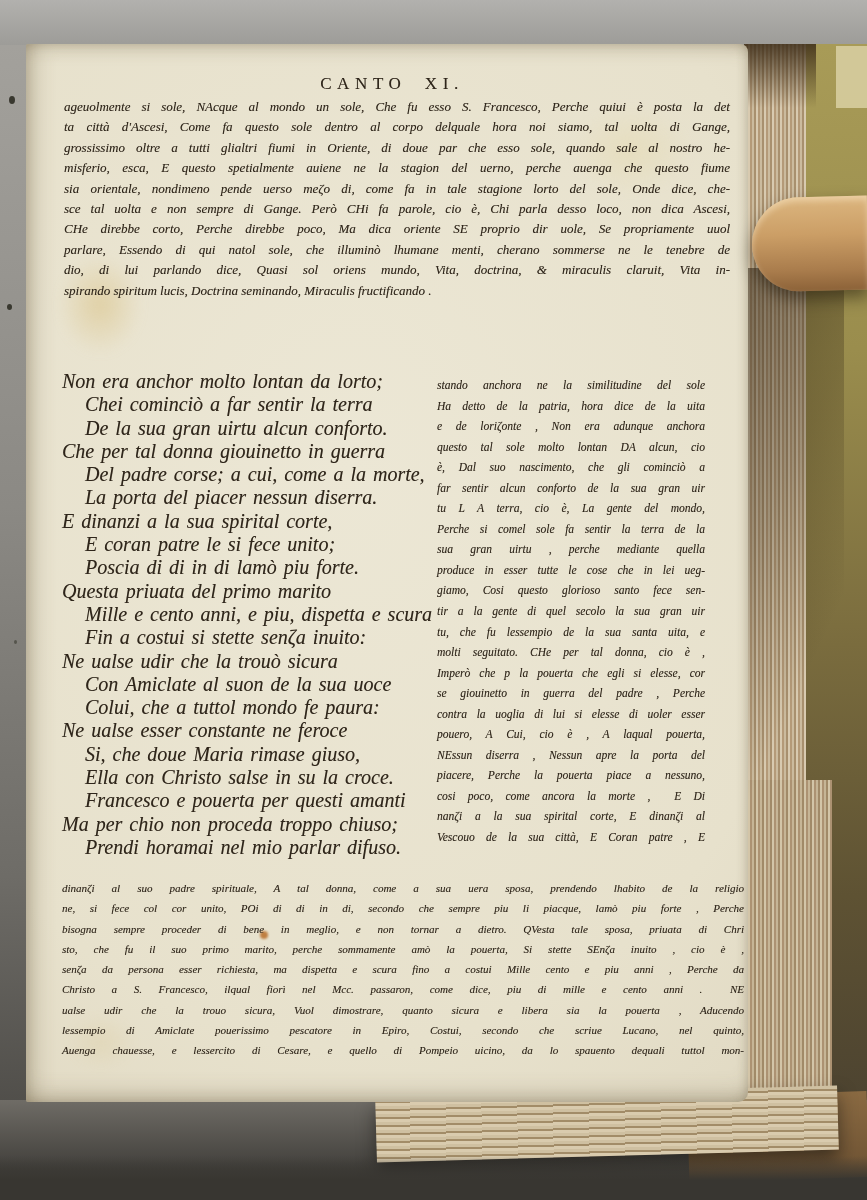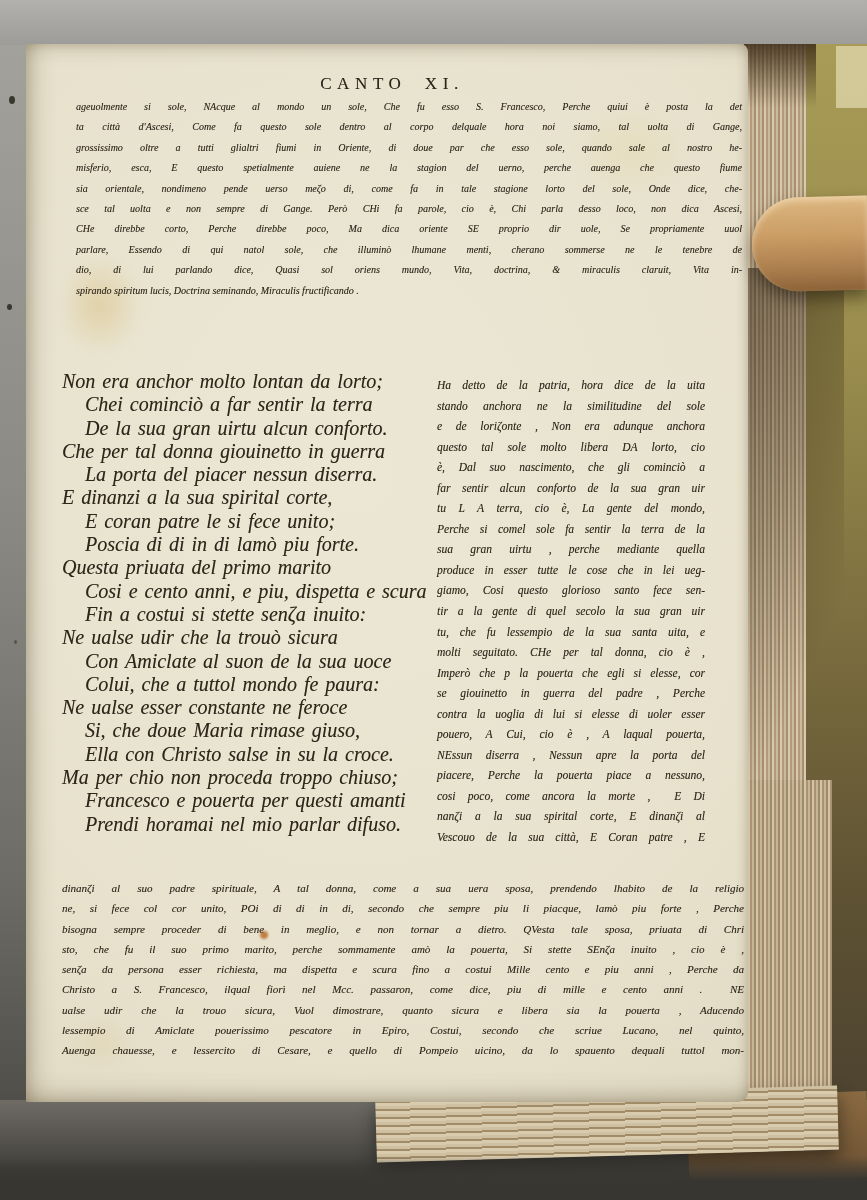--- a/index.html
+++ b/index.html
@@ -50,21 +50,21 @@
   .stain2{left:545px;top:62px;width:120px;height:90px;background:radial-gradient(closest-side,#e3d6a6,rgba(227,214,166,0));opacity:.4;}
   .stain3{left:234px;top:887px;width:8px;height:8px;background:#b96f2a;filter:blur(1px);opacity:.85;}
   .stain4{left:40px;top:970px;width:70px;height:56px;background:radial-gradient(closest-side,#d9c795,rgba(217,199,149,0));opacity:.3;}
   
   .ink{color:#2e251a;text-shadow:.2px .2px 0 rgba(46,37,26,.35);}
   .header{position:absolute;left:246px;top:30px;width:240px;text-align:center;
           font-size:17px;letter-spacing:.33em;word-spacing:.5em;font-style:normal;}
   .para{position:absolute;font-style:italic;}
   .para .line{text-align:justify;text-align-last:justify;}
   .para.natural-last .line:last-child{text-align-last:left;}
-  .toppara{left:50px;top:53px;width:666px;font-size:10px;line-height:20.4px;}
+  .toppara{left:38px;top:53px;width:666px;font-size:13px;line-height:20.4px;}
   .bottompara{left:36px;top:834px;width:682px;font-size:11px;line-height:20.3px;}
   .verse{position:absolute;left:36px;top:326px;width:362px;font-style:italic;
          font-size:20px;line-height:23.3px;word-spacing:2px;}
   .verse .line{white-space:nowrap;}
   .verse .line.indent{padding-left:23px;}
   .commcol{left:411px;top:331px;width:268px;font-size:11.5px;line-height:20.55px;}
 </style>
 </head>
 <body>
 
@@ -106,43 +106,44 @@
         <div class="line">parlare, Essendo di qui natol sole, che illuminò lhumane menti, cherano sommerse ne le tenebre de</div>
         <div class="line">dio, di lui parlando dice, Quasi sol oriens mundo, Vita, doctrina, &amp; miraculis claruit, Vita in-</div>
         <div class="line">spirando spiritum lucis, Doctrina seminando, Miraculis fructificando .</div>
       </div>
 
     <div class="verse ink">
         <div class="line">Non era anchor molto lontan da lorto;</div>
         <div class="line indent">Chei cominciò a far sentir la terra</div>
         <div class="line indent">De la sua gran uirtu alcun conforto.</div>
         <div class="line">Che per tal donna giouinetto in guerra</div>
+        <div class="line indent">Del padre corse; a cui, come a la morte,</div>
         <div class="line indent">La porta del piacer nessun diserra.</div>
         <div class="line">E dinanzi a la sua spirital corte,</div>
         <div class="line indent">E coran patre le si fece unito;</div>
         <div class="line indent">Poscia di di in di lamò piu forte.</div>
         <div class="line">Questa priuata del primo marito</div>
-        <div class="line indent">Cosi e cento anni, e piu, dispetta e scura</div>
+        <div class="line indent">Mille e cento anni, e piu, dispetta e scura</div>
         <div class="line indent">Fin a costui si stette senζa inuito:</div>
         <div class="line">Ne ualse udir che la trouò sicura</div>
         <div class="line indent">Con Amiclate al suon de la sua uoce</div>
         <div class="line indent">Colui, che a tuttol mondo fe paura:</div>
         <div class="line">Ne ualse esser constante ne feroce</div>
         <div class="line indent">Si, che doue Maria rimase giuso,</div>
         <div class="line indent">Ella con Christo salse in su la croce.</div>
+        <div class="line indent">Francesco e pouerta per questi amanti</div>
         <div class="line">Ma per chio non proceda troppo chiuso;</div>
-        <div class="line indent">Francesco e pouerta per questi amanti</div>
         <div class="line indent">Prendi horamai nel mio parlar difuso.</div>
       </div>
 
     <div class="para commcol ink">
+        <div class="line">stando anchora ne la similitudine del sole</div>
         <div class="line">Ha detto de la patria, hora dice de la uita</div>
-        <div class="line">stando anchora ne la similitudine del sole</div>
         <div class="line">e de loriζonte , Non era adunque anchora</div>
-        <div class="line">questo tal sole molto libera DA lorto, cio</div>
+        <div class="line">questo tal sole molto lontan DA alcun, cio</div>
         <div class="line">è, Dal suo nascimento, che gli cominciò a</div>
         <div class="line">far sentir alcun conforto de la sua gran uir</div>
         <div class="line">tu L A terra, cio è, La gente del mondo,</div>
         <div class="line">Perche si comel sole fa sentir la terra de la</div>
         <div class="line">sua gran uirtu , perche mediante quella</div>
         <div class="line">produce in esser tutte le cose che in lei ueg-</div>
         <div class="line">giamo, Cosi questo glorioso santo fece sen-</div>
         <div class="line">tir a la gente di quel secolo la sua gran uir</div>
         <div class="line">tu, che fu lessempio de la sua santa uita, e</div>
         <div class="line">molti seguitato. CHe per tal donna, cio è ,</div>

